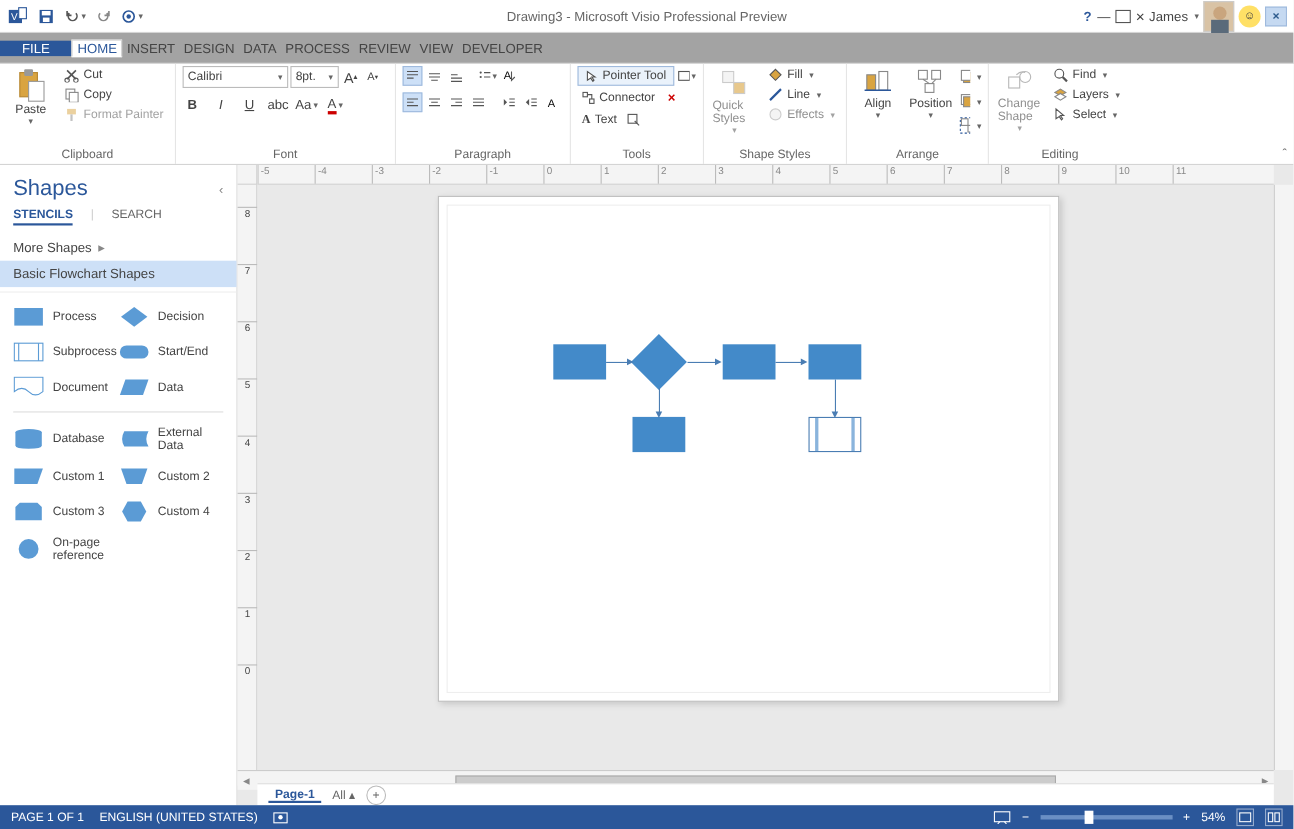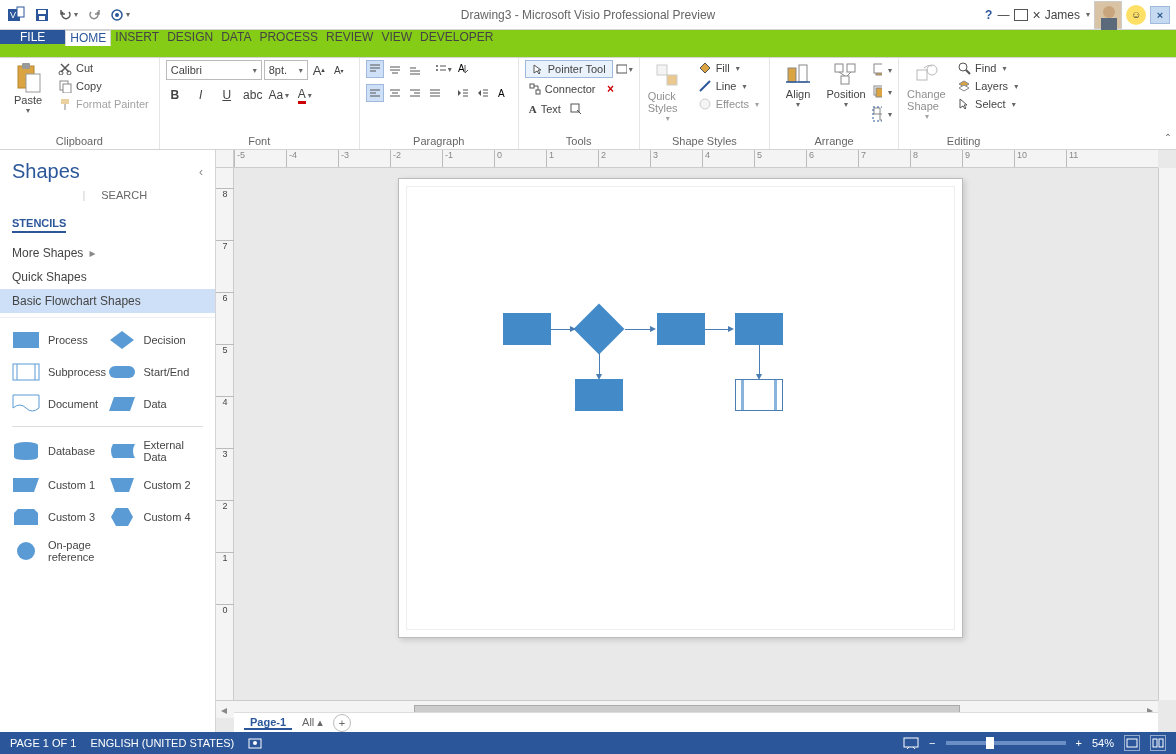--- a/index.html
+++ b/index.html
@@ -10,21 +10,21 @@
 .qat { display: flex; align-items: center; padding-left: 6px; gap: 6px; }
 .qat-icon { width: 20px; height: 20px; display: flex; align-items: center; justify-content: center; cursor: pointer; }
 .title-text { position: absolute; left: 50%; transform: translateX(-50%); font-size: 12px; color: #666; }
 .title-right { margin-left: auto; display: flex; align-items: center; gap: 4px; padding-right: 6px; }
 .user-name { color: #444; }
 .avatar { width: 28px; height: 28px; background: #d9c3a5; border: 1px solid #ccc; }
 .smiley { width: 20px; height: 20px; background: #ffe066; border-radius: 50%; display: flex; align-items: center; justify-content: center; font-size: 10px; }
 .close-box { width: 20px; height: 18px; background: #c5d9f1; border: 1px solid #9fbadd; display: flex; align-items: center; justify-content: center; font-size: 11px; color: #2c5a8c; font-weight:bold; }
 
 
-.tabs { height: 28px; background: #84cc16; display: flex; align-items: flex-start; border-bottom: 1px solid #d4d4d4; }
+.tabs { height: 28px; background: #a3a3a3; display: flex; align-items: center; border-bottom: 1px solid #d4d4d4; }
 .tab { padding: 0 4px; display: flex; align-items: center; font-size: 12px; color: #444; cursor: pointer; }
 .tab.file { background: #2b579a; color: #fff; padding: 0 20px; }
 .tab.active { border: 1px solid #d4d4d4; border-bottom: 1px solid #fff; color: #2b579a; font-weight: 500; background:#fff; margin-bottom:-1px; }
 
 
 .ribbon { height: 92px; background: #fff; border-bottom: 1px solid #d4d4d4; display: flex; position: relative; }
 .group { border-right: 1px solid #e5e5e5; padding: 2px 6px 0 6px; display: flex; flex-direction: column; }
 .group-body { flex: 1; display: flex; align-items: flex-start; gap: 4px; }
 .group-label { text-align: center; font-size: 11px; color: #666; padding: 2px 0; position: relative; }
 .big-btn { display: flex; flex-direction: column; align-items: center; justify-content: center; width: 44px; padding: 2px; cursor: pointer; font-size: 11px; }
@@ -38,21 +38,21 @@
 .icon16 { width: 18px; height: 18px; display: flex; align-items: center; justify-content: center; }
 .collapse-ribbon { position:absolute; right:6px; bottom:2px; font-size:12px; color:#666; cursor:pointer;}
 
 
 .content { display: flex; height: calc(754px - 30px - 28px - 92px - 22px); }
 .shapes-panel { width: 216px; border-right: 1px solid #d4d4d4; display: flex; flex-direction: column; }
 .shapes-header { padding: 10px 12px 6px 12px; display:flex; align-items:center; justify-content:space-between;}
 .shapes-title { font-size: 20px; color: #2b579a; font-weight: 300; }
 .shapes-tabs { display: flex; gap: 16px; padding: 0 12px 8px 12px; font-size: 11px; }
 .shapes-tab { color: #666; cursor: pointer; }
-.shapes-tab.active { color: #2b579a; font-weight: 600; border-bottom: 2px solid #2b579a; padding-bottom:2px;margin-top:28px;}
+.shapes-tab.active { color: #2b579a; font-weight: 600; border-bottom: 2px solid #2b579a; padding-bottom:2px;}
 .stencil-item { padding: 5px 12px; font-size: 12px; cursor: pointer; color:#444; display:flex; align-items:center; gap:6px;}
 .stencil-item.selected { background: #cde0f7; }
 .shape-grid { display: grid; grid-template-columns: 1fr 1fr; gap: 4px 0; padding: 8px 12px; border-top:1px solid #eee; margin-top:4px;}
 .shape-cell { display: flex; align-items: center; gap: 8px; padding: 4px 0; cursor: pointer; font-size:11px;}
 .shape-thumb { width: 28px; height: 20px; display: flex; align-items: center; justify-content: center; flex-shrink:0;}
 .divider-line { grid-column: 1/3; height:1px; background:#ddd; margin:4px 0;}
 
 
 .canvas-area { flex:1; display:flex; flex-direction:column; background:#e9e9e9; position:relative;}
 .ruler-corner { position:absolute; left:0; top:0; width:18px; height:18px; background:#f4f4f4; border-right:1px solid #ccc; border-bottom:1px solid #ccc;}
@@ -516,21 +516,20 @@
     </div>
     <div class="shapes-tabs">
       <div class="shapes-tab active">STENCILS</div>
       <div style="color:#ccc;">|</div>
       <div class="shapes-tab">SEARCH</div>
     </div>
     <div class="stencil-item">
         <span>More Shapes</span>
         <span style="color:#888;">▸</span>
       </div>
-    <div class="stencil-item">Quick Shapes</div>
     <div class="stencil-item selected">Basic Flowchart Shapes</div>
 
     <div class="shape-grid">
       <div class="shape-cell">
           <div class="shape-thumb">
             <svg width="28" height="18">
               <rect x="1" y="1" width="26" height="16" fill="#5b9bd5"></rect>
             </svg>
           </div>
           <span>Process</span>

